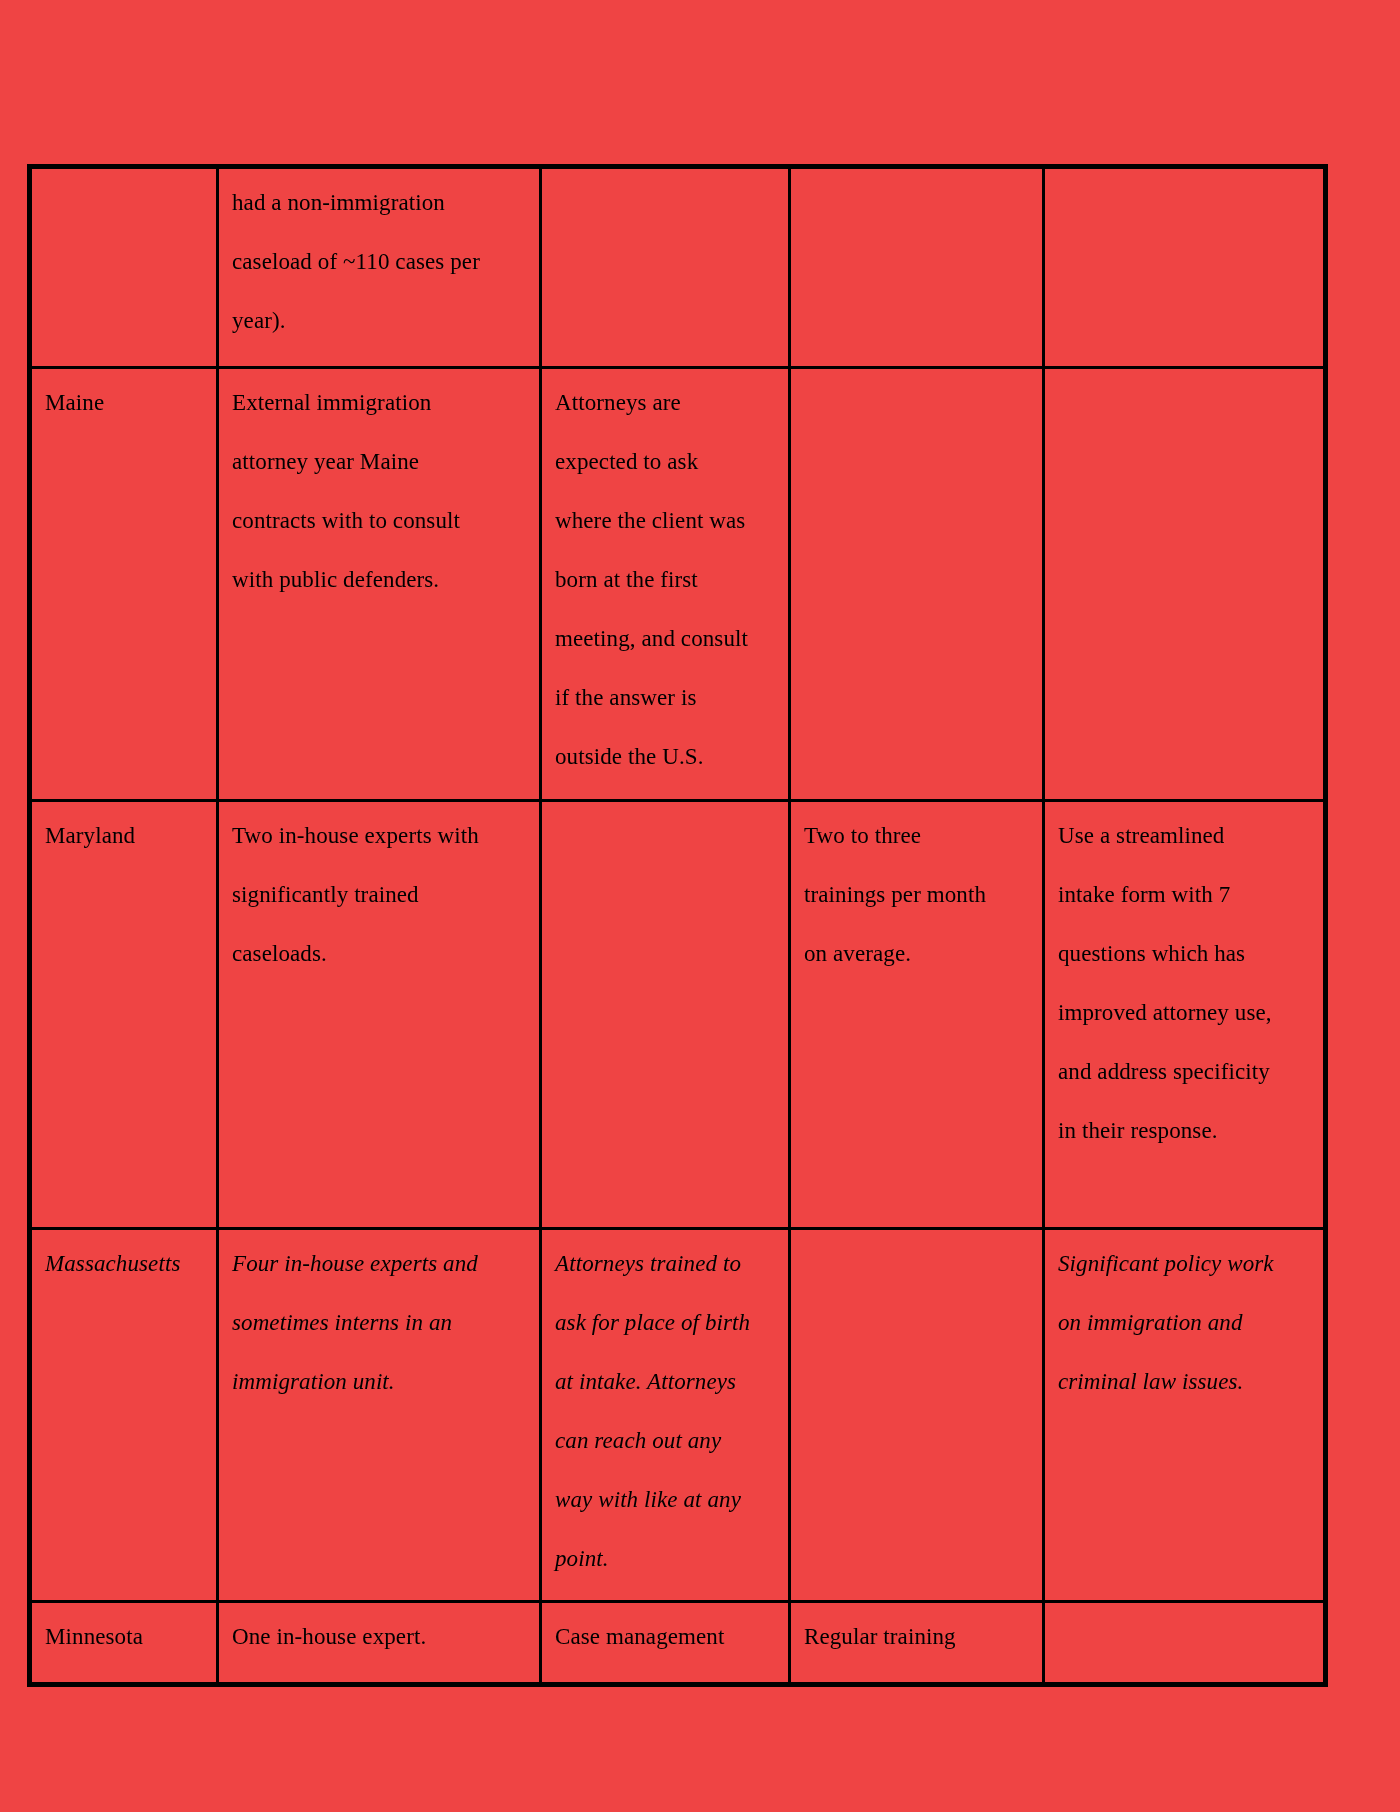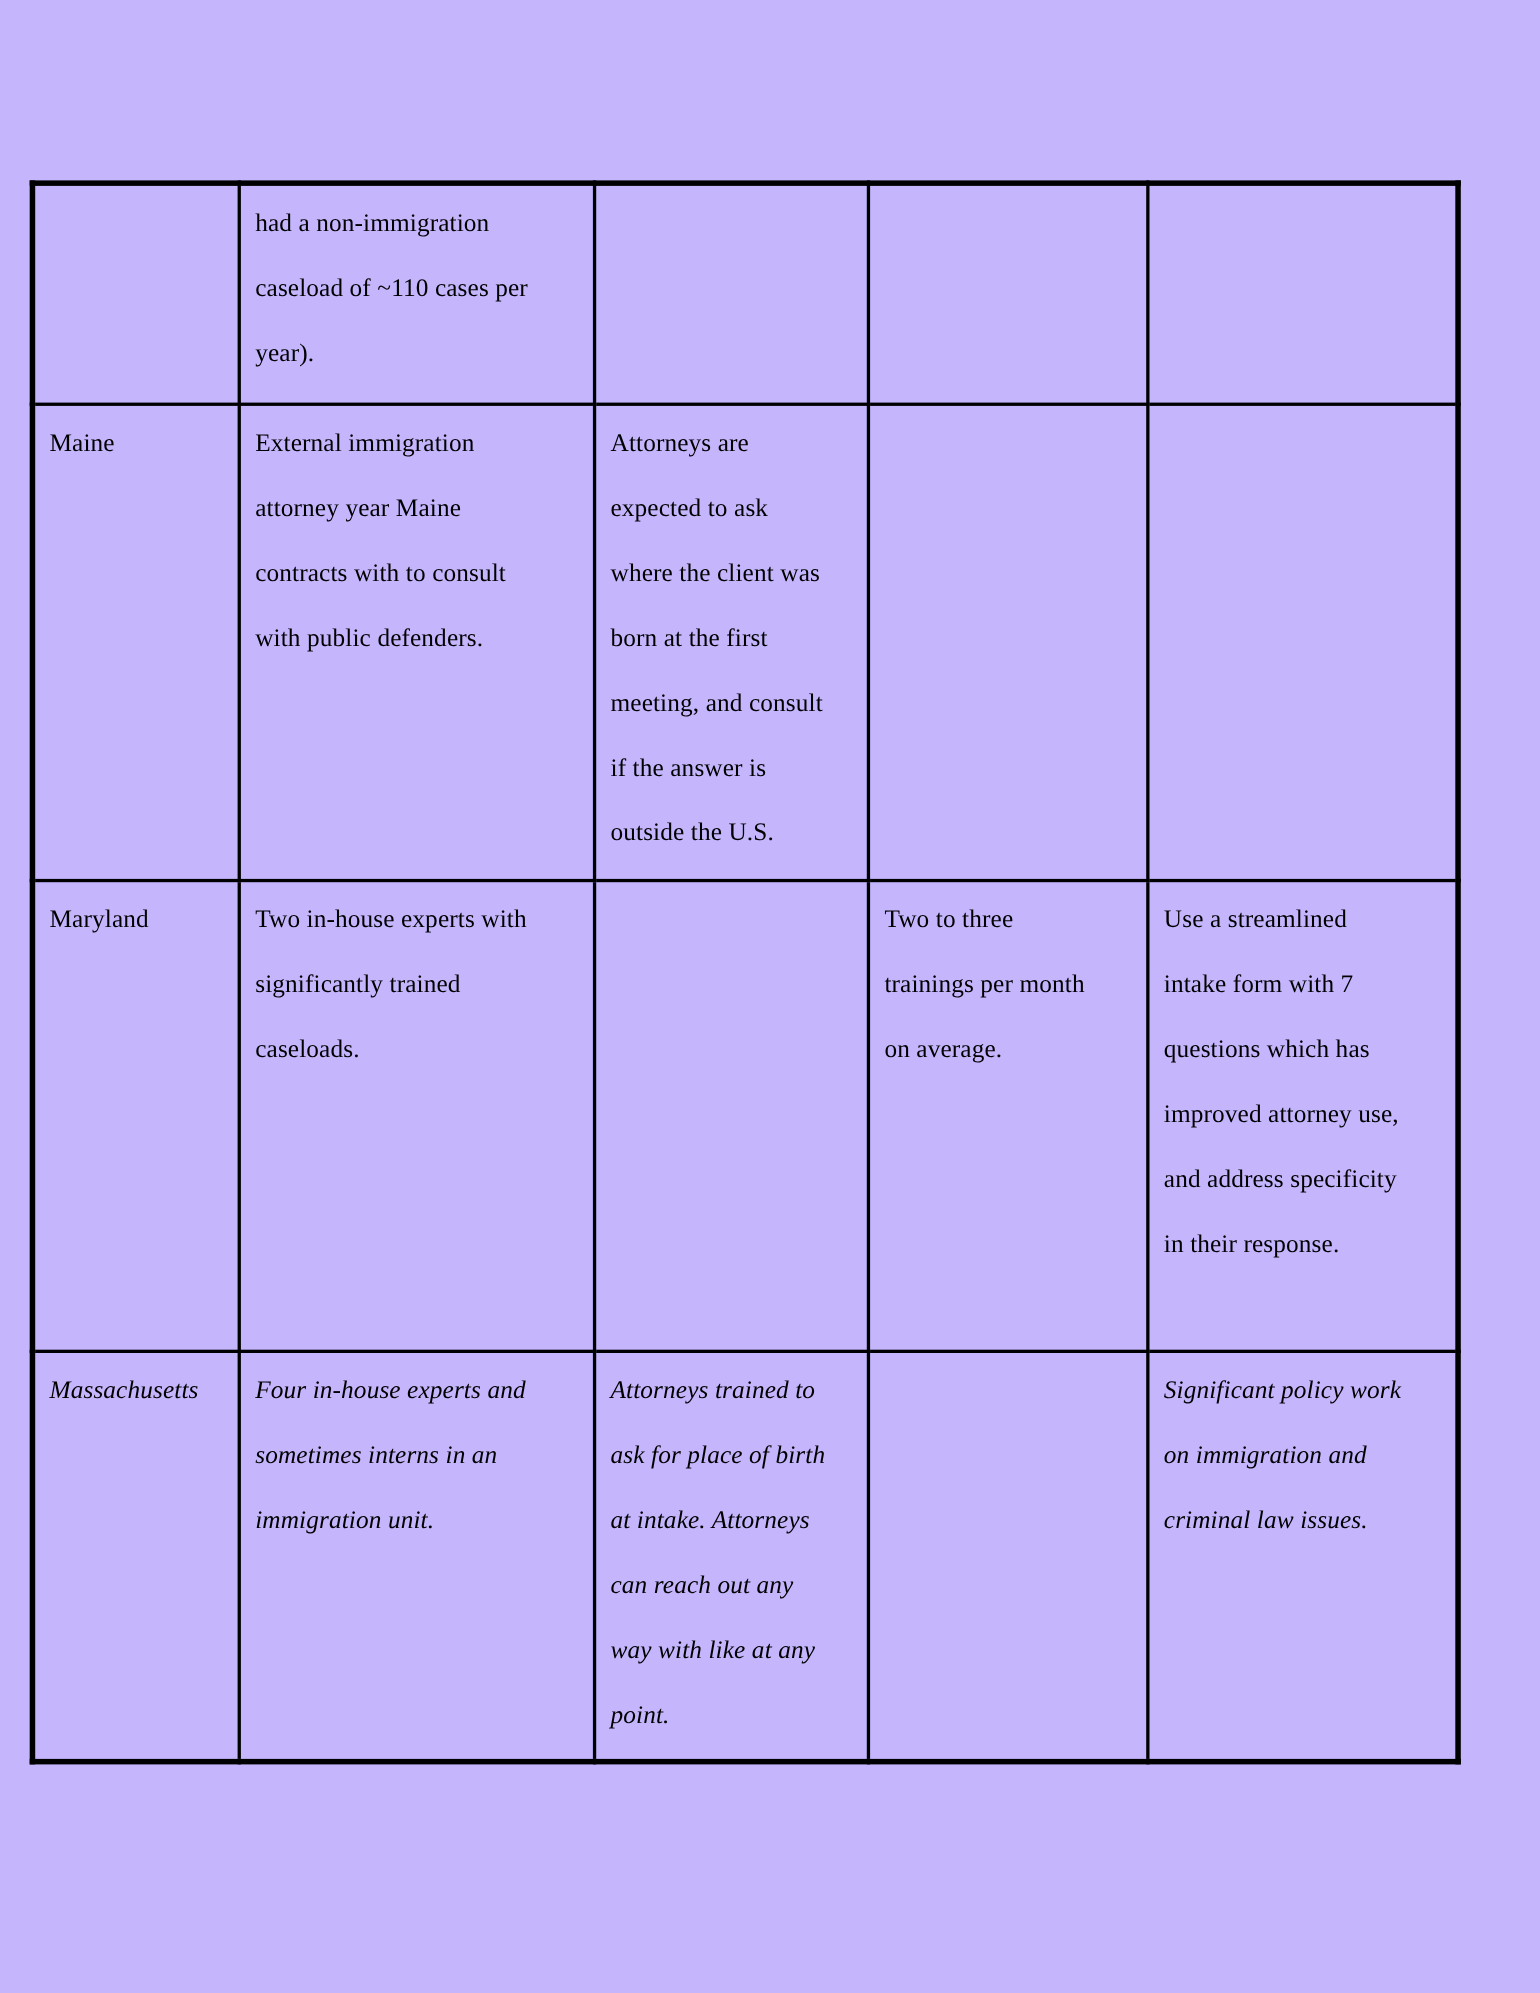--- a/index.html
+++ b/index.html
@@ -4,21 +4,21 @@
 <style>
   html, body {
     margin: 0;
     padding: 0;
     background: #ffffff;
   }
   .page {
     position: relative;
     width: 1400px;
     height: 1812px;
-    background: #c4b5fd;
+    background: #ef4444;
     overflow: hidden;
     font-family: "Liberation Serif", "DejaVu Serif", serif;
     color: #000000;
   }
   table.doc-table {
     position: absolute;
     left: 27px;
     top: 164px;
     width: 1296px;
     border-collapse: collapse;
@@ -105,15 +105,22 @@
 ask for place of birth
 at intake. Attorneys
 can reach out any
 way with like at any
 point.</td>
         <td></td>
         <td>Significant policy work
 on immigration and
 criminal law issues.</td>
       </tr>
+      <tr class="r4">
+        <td>Minnesota</td>
+        <td>One in-house expert.</td>
+        <td>Case management</td>
+        <td>Regular training</td>
+        <td></td>
+      </tr>
     </tbody>
   </table>
 </div>
 
 </body></html>

